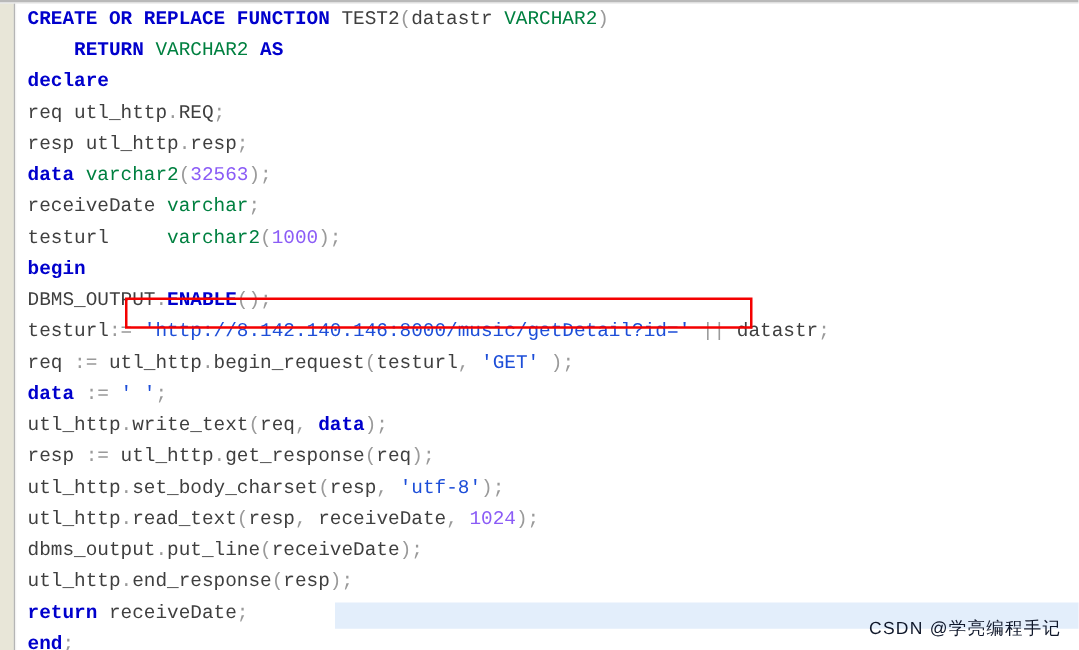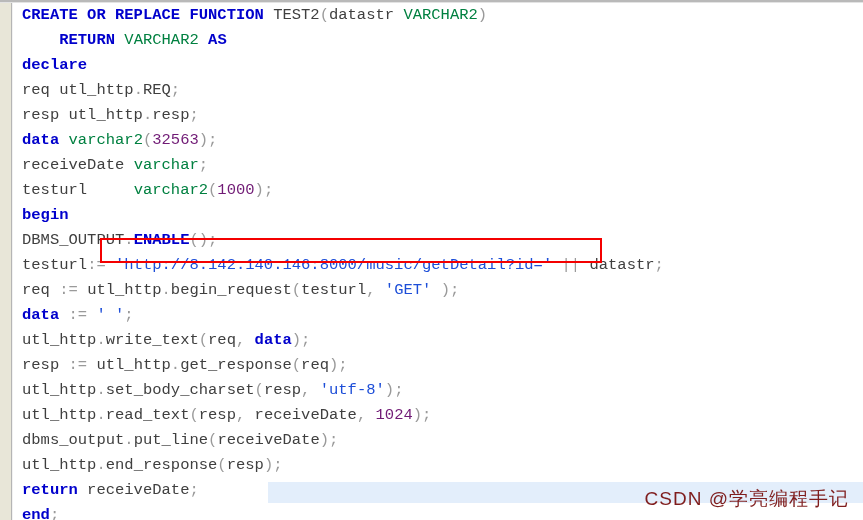--- a/index.html
+++ b/index.html
@@ -76,41 +76,41 @@
   }
   .ln {
     height: 25px;
     white-space: pre;
   }
   
   .kw   { color: #0000cc; font-weight: bold; }
   .typ  { color: #008040; }
   .str  { color: #1d4ed8; }
   .pun  { color: #9a9a9a; }
-  .num  { color: #701a75; }
+  .num  { color: #8b5cf6; }
   .ident{ color: #3f3f3f; }
   
   .red-box {
     position: absolute;
     left: 100px;
     top: 238px;
     width: 502px;
     height: 25px;
     border: 2px solid #f40000;
     box-sizing: border-box;
     pointer-events: none;
   }
   
   .watermark {
     position: absolute;
     right: 14px;
     bottom: 8px;
     font-family: "Liberation Sans", sans-serif;
-    font-size: 19px;
-    color: #7f1d1d;
+    font-size: 14px;
+    color: #0f172a;
     letter-spacing: 1px;
     white-space: nowrap;
   }
 </style>
 </head>
 <body>
 
 <div id="screen">
 
   <div class="top-rule"></div>

